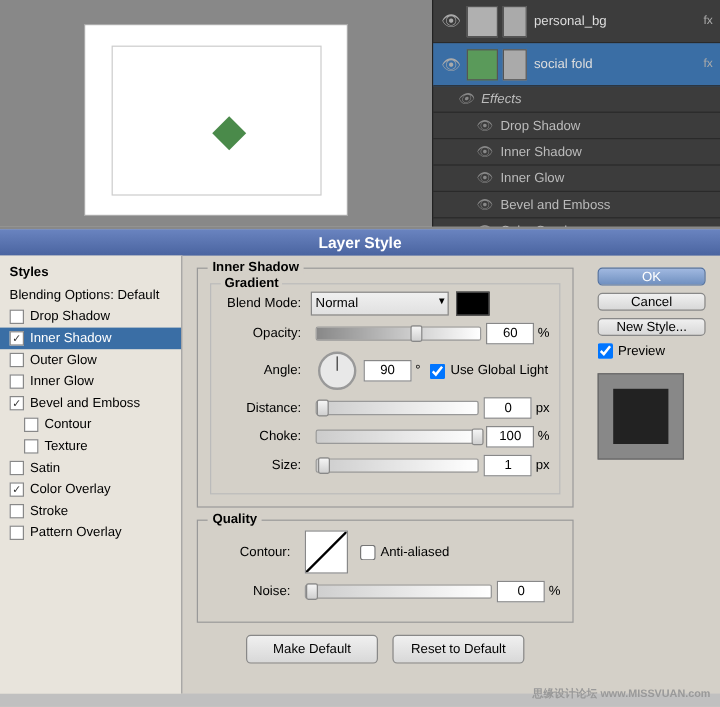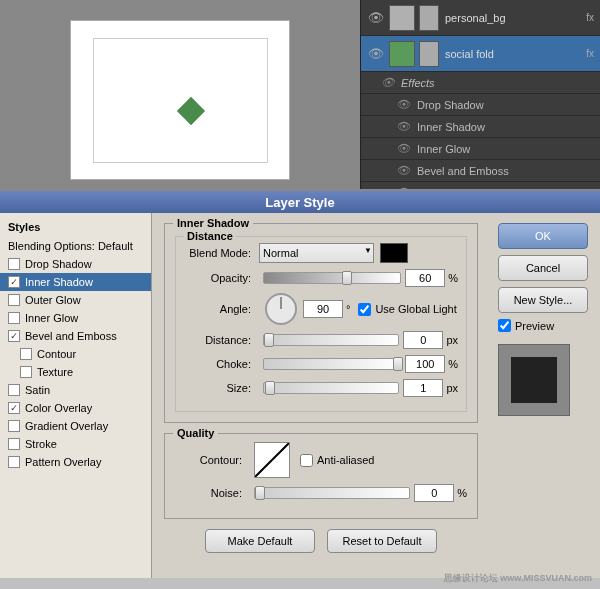--- a/index.html
+++ b/index.html
@@ -276,21 +276,21 @@
     
     .right-panel {
       width: 110px;
       padding: 10px 8px;
       display: flex;
       flex-direction: column;
       gap: 6px;
     }
     .btn {
       width: 90px;
-      height: 26px;
+      height: 15px;
       border: 1px solid #888;
       background: linear-gradient(to bottom, #f0f0f0, #d8d8d8);
       border-radius: 4px;
       font-size: 11px;
       cursor: pointer;
       text-align: center;
       display: flex; align-items: center; justify-content: center;
     }
     .btn.default-btn {
       background: linear-gradient(to bottom, #a0b8e0, #7090c0);
@@ -442,39 +442,35 @@
       <div class="style-item">
         <div class="checkbox"></div>
         <span>Satin</span>
       </div>
       <div class="style-item">
         <div class="checkbox checked"></div>
         <span>Color Overlay</span>
       </div>
       <div class="style-item">
         <div class="checkbox"></div>
-        <span>Gradient Overlay</span>
-      </div>
-      <div class="style-item">
-        <div class="checkbox"></div>
         <span>Stroke</span>
       </div>
       <div class="style-item">
         <div class="checkbox"></div>
         <span>Pattern Overlay</span>
       </div>
     </div>
 
     <div class="main-content">
 
       <div class="section-box">
         <div class="section-title">Inner Shadow</div>
 
         <div style="border:1px solid #bbb;padding:6px 8px 8px;margin-top:4px;position:relative;background:#d4d0c8;">
-          <div style="position:absolute;top:-7px;left:8px;background:#d4d0c8;padding:0 3px;font-size:11px;font-weight:bold;">Distance</div>
+          <div style="position:absolute;top:-7px;left:8px;background:#d4d0c8;padding:0 3px;font-size:11px;font-weight:bold;">Gradient</div>
 
           <div class="form-row">
             <span class="form-label">Blend Mode:</span>
             <div class="select-wrapper">
               <select class="form-control-select">
                 <option>Normal</option>
                 <option>Multiply</option>
                 <option>Screen</option>
               </select>
             </div>

